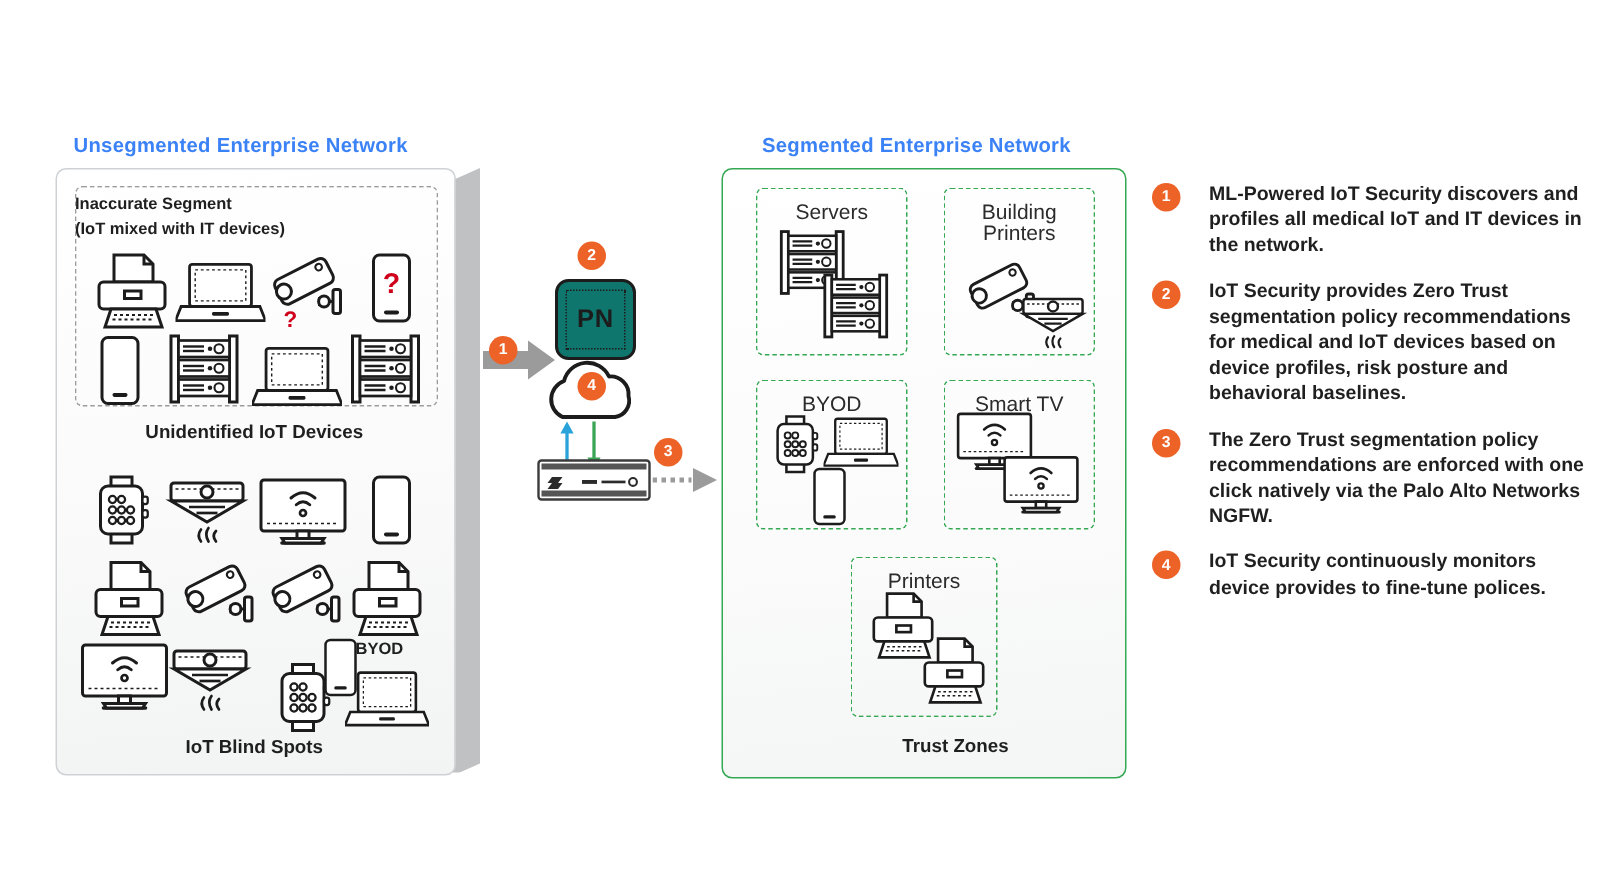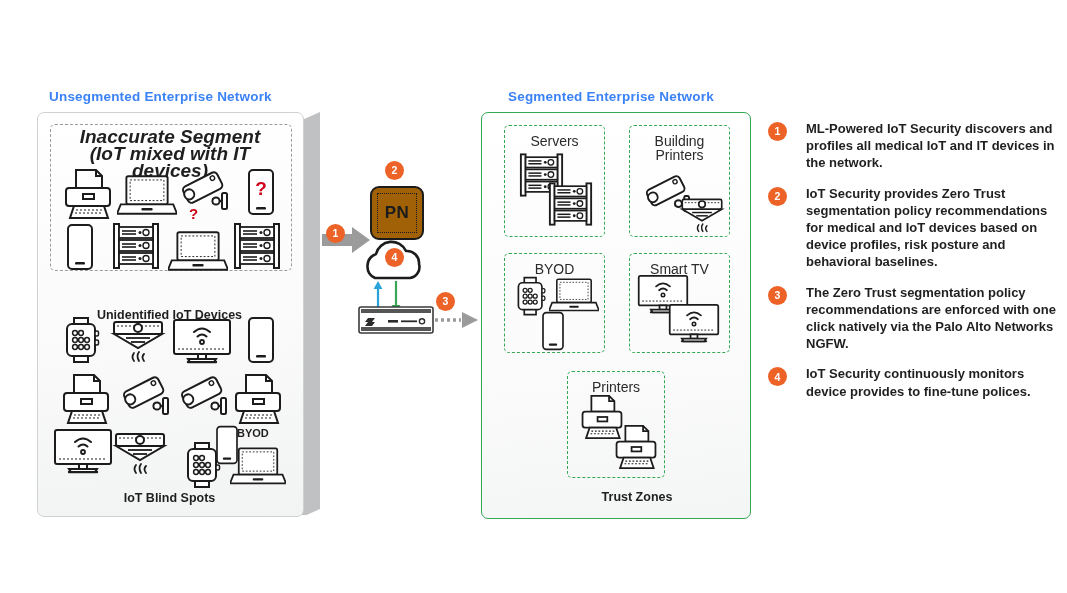--- a/index.html
+++ b/index.html
@@ -13,22 +13,22 @@
                letter-spacing:.2px;white-space:nowrap;}
 
   
   .left-card{position:absolute;left:37px;top:112px;width:265px;height:403px;
              border:1px solid #cfd2d4;border-radius:7px;
              background:linear-gradient(175deg,#ffffff 0%,#fafafa 55%,#f2f3f3 100%);}
   .left-shadow{position:absolute;left:302px;top:112px;width:18px;height:403px;}
 
   .dashed-seg{position:absolute;left:50px;top:124px;width:240px;height:145px;
               border:1.3px dashed #9a9da0;border-radius:5px;}
-  .seg-head{position:absolute;left:50px;top:128px;width:240px;text-align:center;
-            font-size:19px;font-weight:bold;color:#1f1f1f;line-height:17px;font-style:italic;}
+  .seg-head{position:absolute;left:50px;top:128px;width:240px;
+            font-size:11px;font-weight:bold;color:#1f1f1f;line-height:17px;}
 
   .sub-head{position:absolute;width:265px;text-align:center;left:37px;
             font-size:12.5px;font-weight:bold;color:#1f1f1f;}
 
   
   .right-card{position:absolute;left:481px;top:112px;width:268px;height:405px;
               border:1.6px solid #34a853;border-radius:7px;
               background:linear-gradient(175deg,#ffffff 0%,#fbfbfb 60%,#f4f5f5 100%);}
   .zone{position:absolute;border:1.4px dashed #34a853;border-radius:5px;}
   .zone-label{position:absolute;width:100%;text-align:center;top:8px;
@@ -36,21 +36,21 @@
   .trust-label{position:absolute;left:481px;top:490px;width:312px;text-align:center;
                font-size:12.5px;font-weight:bold;color:#1f1f1f;}
 
   
   .badge{position:absolute;width:19px;height:19px;border-radius:50%;
          background:#ec6227;color:#fff;font-size:10.5px;font-weight:bold;
          display:flex;align-items:center;justify-content:center;line-height:1;}
 
   
   .pn-box{position:absolute;left:370px;top:186px;width:50px;height:50px;
-          border:2.2px solid #1c1c1c;border-radius:9px;background:#a16207;}
+          border:2.2px solid #1c1c1c;border-radius:9px;background:#0f766e;}
   .pn-inner{position:absolute;left:5px;top:5px;right:5px;bottom:5px;
             border:1.6px dotted #1c1c1c;}
   .pn-text{position:absolute;left:0;top:0;width:100%;height:100%;
            display:flex;align-items:center;justify-content:center;
            font-size:17px;font-weight:bold;color:#1c1c1c;letter-spacing:.5px;}
 
   
   .steps{position:absolute;left:768px;top:120px;width:290px;}
   .step{position:relative;margin-bottom:13px;padding-left:38px;}
   .step .badge{left:0;top:2px;}
@@ -238,21 +238,21 @@
       <use href="#g-server"></use>
     </svg>
   <svg class="ico" style="left:168px;top:226px" width="60" height="48" viewBox="-2 0 64 48">
       <use href="#g-laptop"></use>
     </svg>
   <div style="position:absolute;left:189px;top:205px;font-size:15px;font-weight:bold;color:#d0021b;">?</div>
   <svg class="ico" style="left:233px;top:222px" width="48" height="50" viewBox="0 0 48 50">
       <use href="#g-server"></use>
     </svg>
 
-  <div class="sub-head" style="top:308px;">Unidentified IoT Devices</div>
+  <div class="sub-head" style="top:281px;">Unidentified IoT Devices</div>
 
   <svg class="ico" style="left:62px;top:316px" width="40" height="50" viewBox="0 0 40 50">
       <use href="#g-watch"></use>
     </svg>
   <svg class="ico" style="left:110px;top:316px" width="56" height="50" viewBox="0 0 56 50">
       <use href="#g-smoke"></use>
     </svg>
   <svg class="ico" style="left:172px;top:318px" width="60" height="48" viewBox="0 0 60 48">
       <use href="#g-tv"></use>
     </svg>

